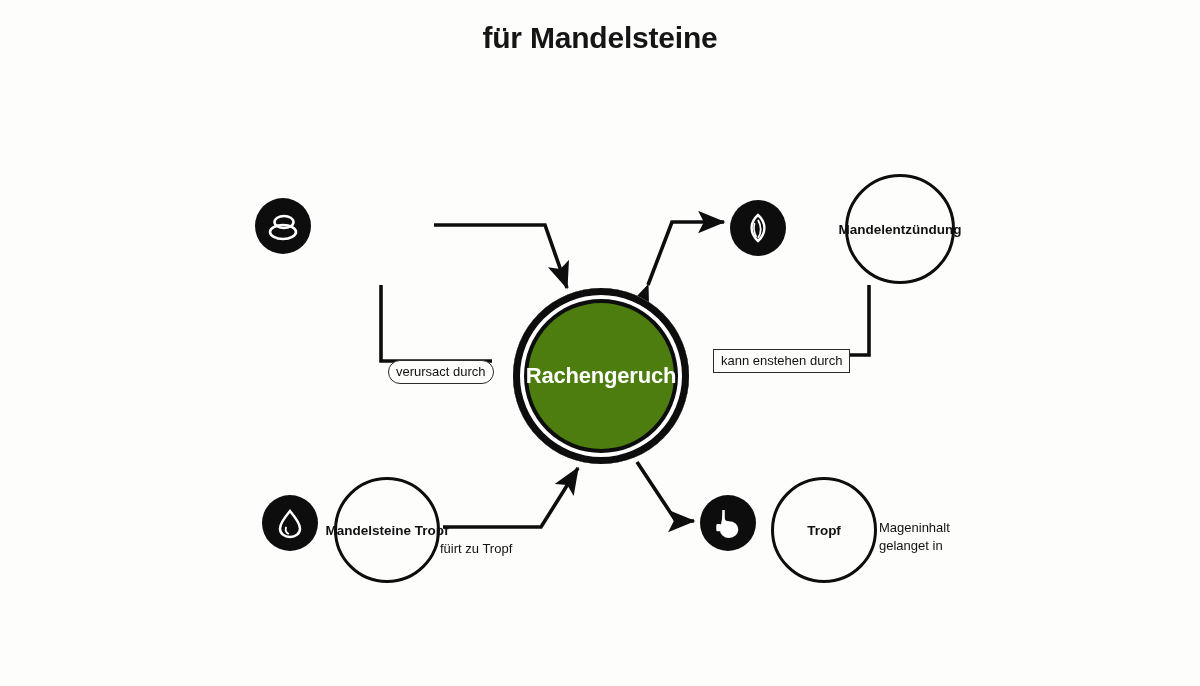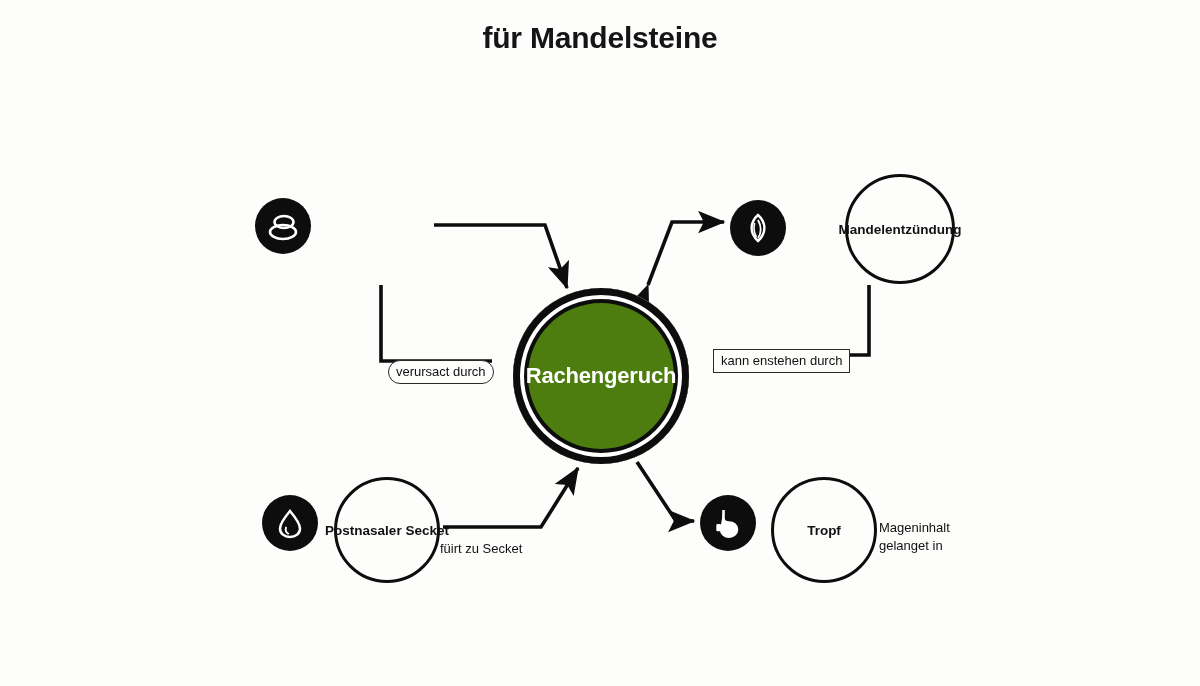--- a/index.html
+++ b/index.html
@@ -160,21 +160,21 @@
   </div>
   <div class="badge" style="left:730px; top:200px;">
     <svg width="34" height="34" viewBox="0 0 34 34">
       <path d="M17 4 C25 11 26 22 17 30 C8 22 9 11 17 4 Z" fill="none" stroke="#fff" stroke-width="2.4"></path>
       <path d="M17 9 C20.5 15 20.5 22 17 27" fill="none" stroke="#fff" stroke-width="1.9"></path>
       <path d="M13.6 12 C12.4 17 13.2 22 15.4 26" fill="none" stroke="#fff" stroke-width="1.6"></path>
     </svg>
   </div>
 
   <div class="node" style="left:334px; top:477px; width:100px; height:100px;">
-    <span class="label">Postnasaler Secket</span>
+    <span class="label">Mandelsteine Tropf</span>
   </div>
   <div class="badge" style="left:262px; top:495px;">
     <svg width="32" height="32" viewBox="0 0 32 32">
       <path d="M16 4 C16 4 26 16 26 21.4 C26 26.6 21.6 30 16 30 C10.4 30 6 26.6 6 21.4 C6 16 16 4 16 4 Z" fill="none" stroke="#fff" stroke-width="2.5"></path>
       <path d="M12 20.5 C11.2 23.4 12.2 25.6 14.2 26.6" fill="none" stroke="#fff" stroke-width="1.8" stroke-linecap="round"></path>
     </svg>
   </div>
 
   <div class="node" style="left:771px; top:477px; width:100px; height:100px;">
     <span class="label">Tropf</span>
@@ -184,20 +184,20 @@
       <path d="M12.5 4 L12.5 12 C12.5 15.4 14.6 16.6 18 16.6 C22.6 16.6 26 19.6 26 23.4
                C26 27.4 22.4 30.6 18 30.6 C13.6 30.6 10 27.4 10 23 L10 21
                C10 20 9.2 19.4 8.2 19.4 L6.6 19.4 L6.6 24 L9 24" fill="#ffffff" stroke="#ffffff" stroke-width="2.6" stroke-linejoin="round"></path>
     </svg>
   </div>
 
   <div class="edge-box" style="left:388px; top:360px;border-radius:12px;">verursact durch</div>
 
   <div class="edge-box" style="left:702px; top:349px;margin-left:11px;">kann enstehen durch</div>
 
-  <div class="edge-text" style="left:440px; top:540px;">füirt zu Secket</div>
+  <div class="edge-text" style="left:440px; top:540px;">füirt zu Tropf</div>
 
   <div class="edge-text" style="left:879px; top:519px;">
     <span>Mageninhalt</span><br>
     <span>gelanget in</span>
   </div>
 
 </div>
 
 </body></html>

